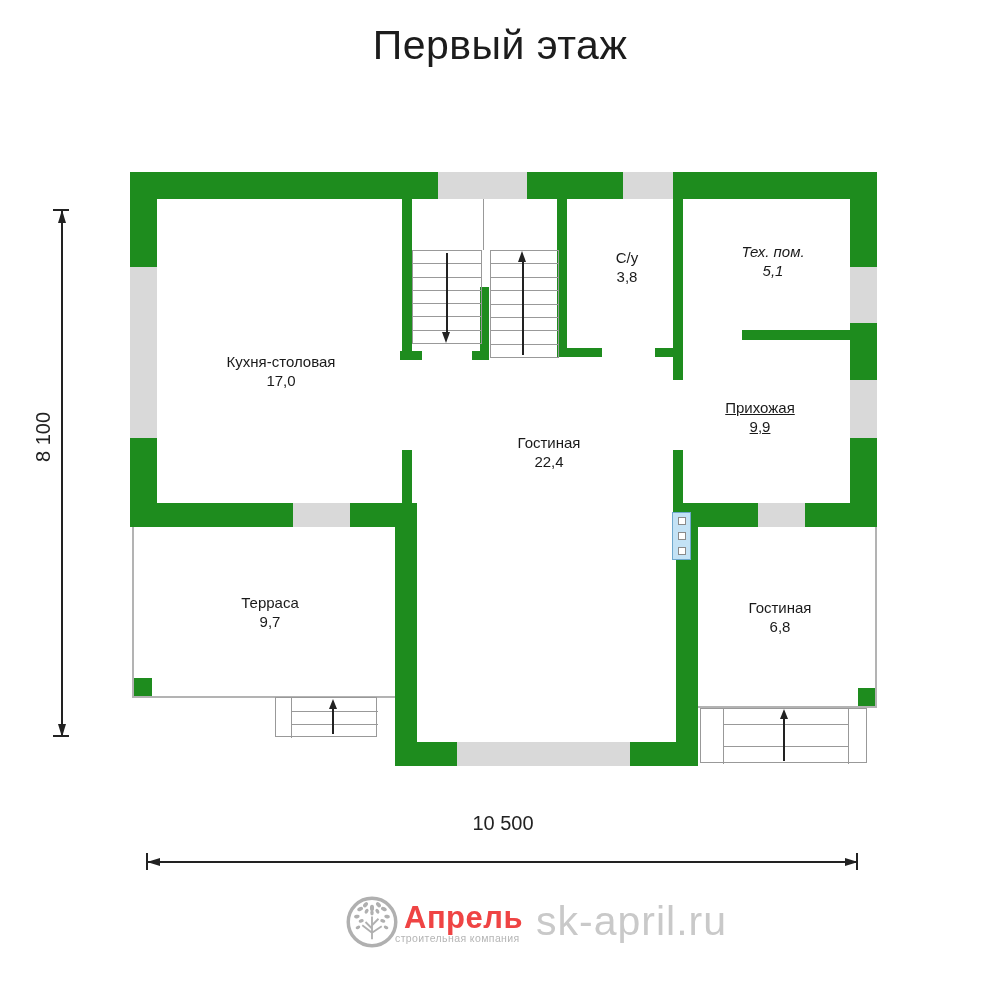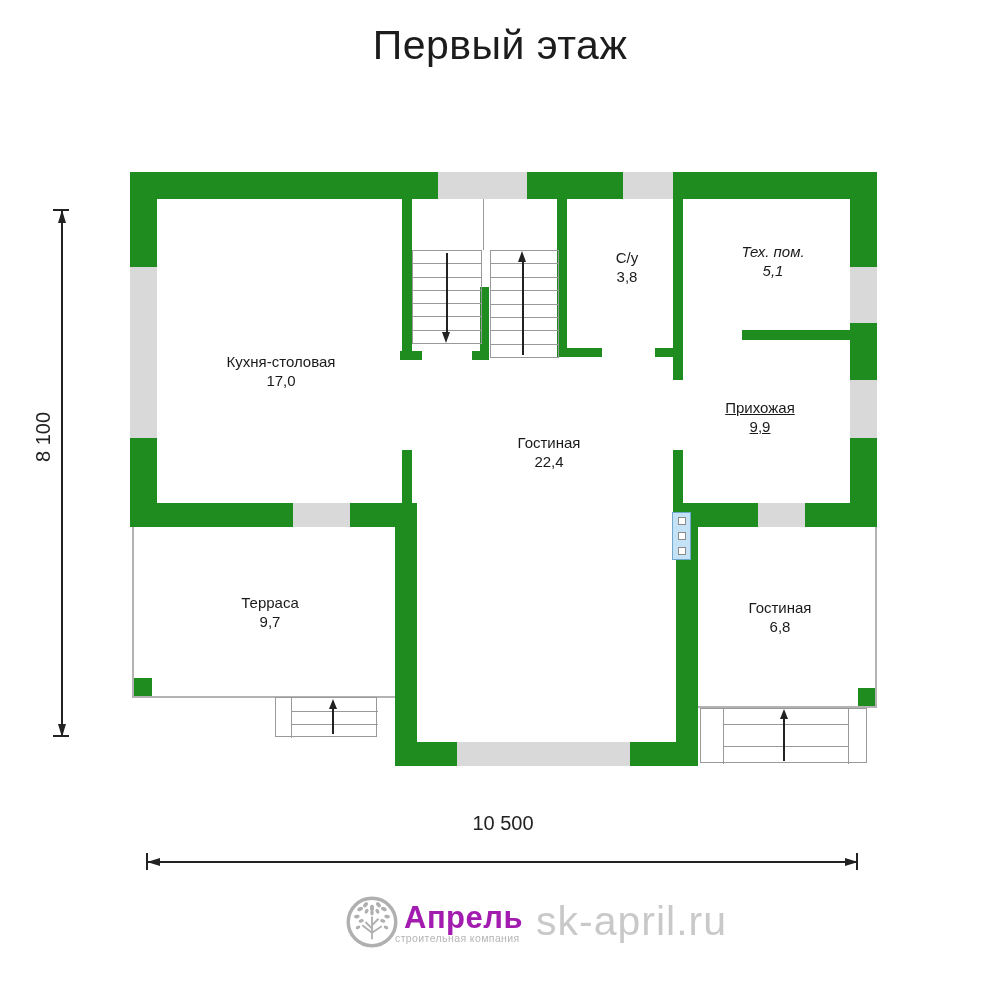--- a/index.html
+++ b/index.html
@@ -45,21 +45,21 @@
     position:absolute; background:var(--door); border:1px solid var(--door-border); box-sizing:border-box;
     display:flex; flex-direction:column; justify-content:space-around; align-items:center;
   }
   .door i{ display:block; width:8px; height:8px; background:#fff; border:1px solid #8a8a8a; box-sizing:border-box; }
   .terrace-outline{
     position:absolute; border-left:2px solid var(--outline); border-bottom:2px solid var(--outline); box-sizing:border-box;
   }
   .porch-outline{
     position:absolute; border-right:2px solid var(--outline); border-bottom:2px solid var(--outline); box-sizing:border-box;
   }
-  .brand{ position:absolute; font-weight:bold; font-size:31px; color:#a21caf; letter-spacing:0.5px; }
+  .brand{ position:absolute; font-weight:bold; font-size:31px; color:#ef4444; letter-spacing:0.5px; }
   .brand-sub{ position:absolute; font-size:10.5px; color:#b5b5b5; letter-spacing:0.4px; }
   .website{ position:absolute; font-size:41px; color:var(--website-text); letter-spacing:1px; }
 </style>
 </head>
 <body>
 
 <div class="page">
 
   <div class="title">Первый этаж</div>
 

